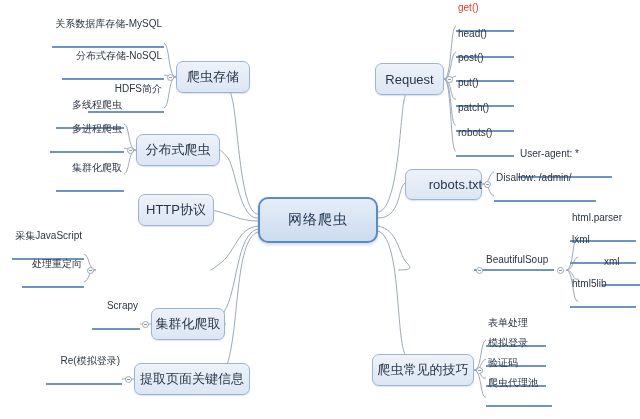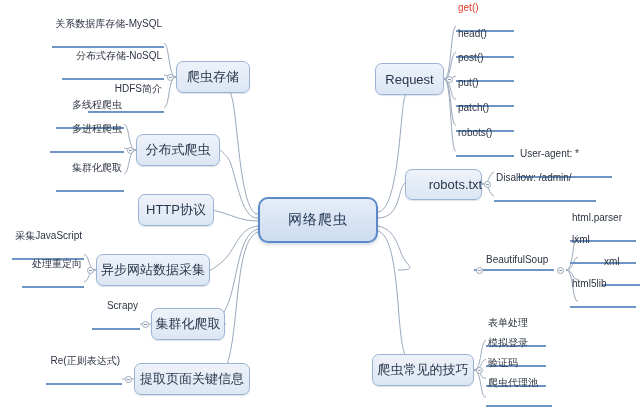--- a/index.html
+++ b/index.html
@@ -127,23 +127,20 @@
     <span class="txt">多进程爬虫</span>
   </div>
   <div class="leaf r" style="left:56px;top:174px;width:68px;height:14px;">
     <span class="txt">集群化爬取</span>
   </div>
 
   <div class="node lvl1" style="left:138px;top:194px;width:76px;height:32px;">
     <span>HTTP协议</span>
   </div>
 
-  <div class="node lvl1" style="left:96px;top:254px;width:114px;height:32px;">
-    <span>异步网站数据采集</span>
-  </div>
   <div class="handle" style="left:87px;top:267px;"></div>
   <div class="leaf r" style="left:12px;top:242px;width:72px;height:14px;">
     <span class="txt">采集JavaScript</span>
   </div>
   <div class="leaf r" style="left:22px;top:270px;width:62px;height:14px;">
     <span class="txt">处理重定向</span>
   </div>
 
   <div class="node lvl1" style="left:151px;top:308px;width:74px;height:32px;">
     <span>集群化爬取</span>
@@ -151,21 +148,21 @@
   <div class="handle" style="left:142px;top:321px;"></div>
   <div class="leaf r" style="left:92px;top:312px;width:48px;height:14px;">
     <span class="txt">Scrapy</span>
   </div>
 
   <div class="node lvl1" style="left:134px;top:363px;width:116px;height:32px;">
     <span>提取页面关键信息</span>
   </div>
   <div class="handle" style="left:125px;top:376px;"></div>
   <div class="leaf r" style="left:46px;top:367px;width:76px;height:14px;">
-    <span class="txt">Re(正则表达式)</span>
+    <span class="txt">Re(模拟登录)</span>
   </div>
 
   <div class="node lvl1" style="left:375px;top:63px;width:69px;height:32px;">
     <span>Request</span>
   </div>
   <div class="handle" style="left:446px;top:76px;"></div>
   <div class="leaf l accent" style="left:456px;top:14px;width:58px;height:14px;">
     <span class="txt">get()</span>
   </div>
   <div class="leaf l" style="left:456px;top:40px;width:58px;height:14px;">

